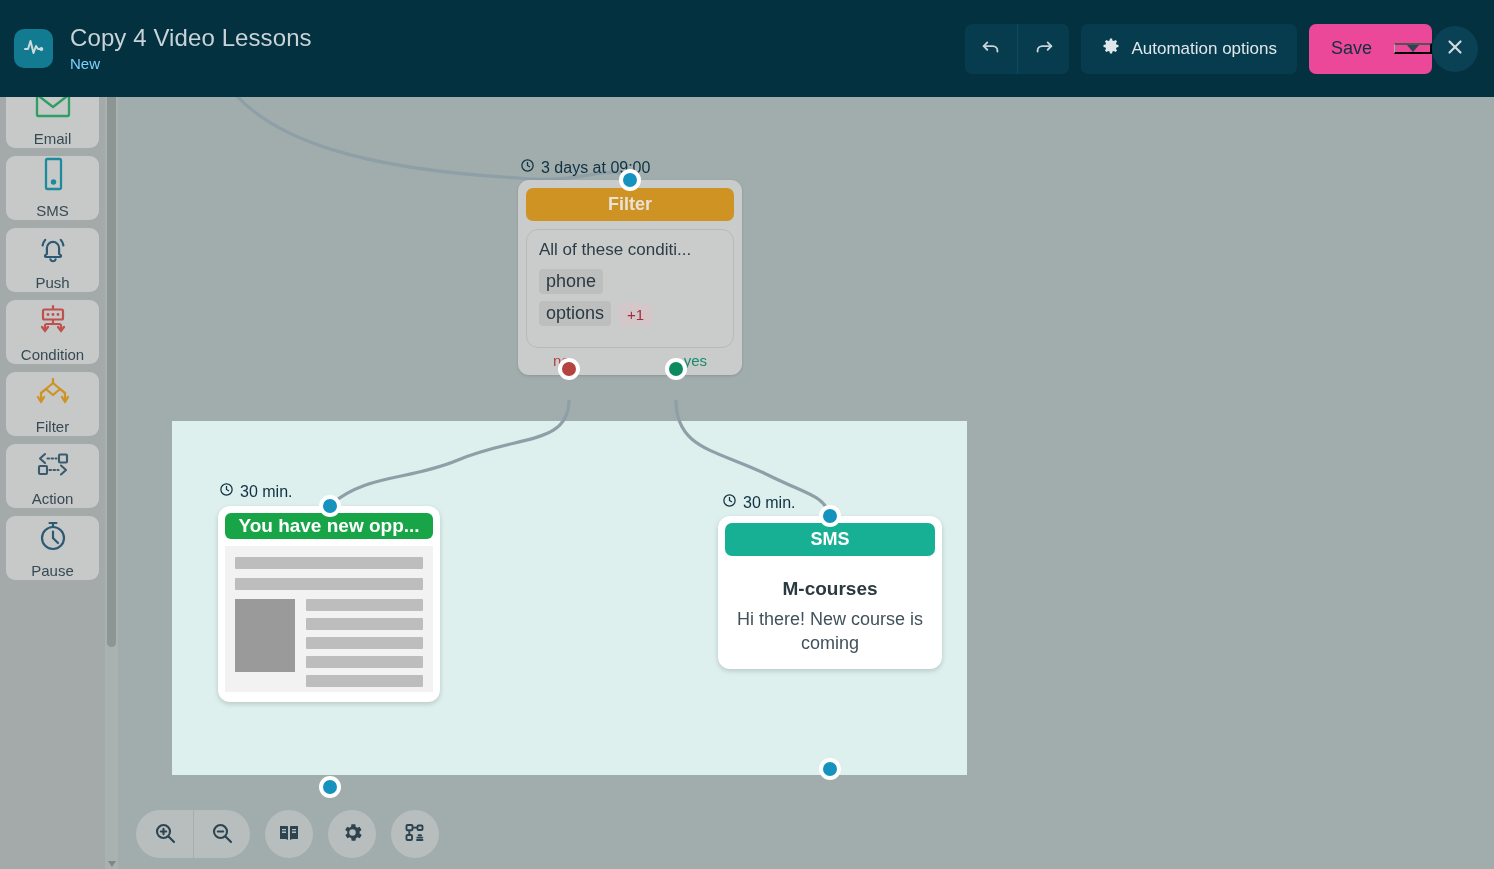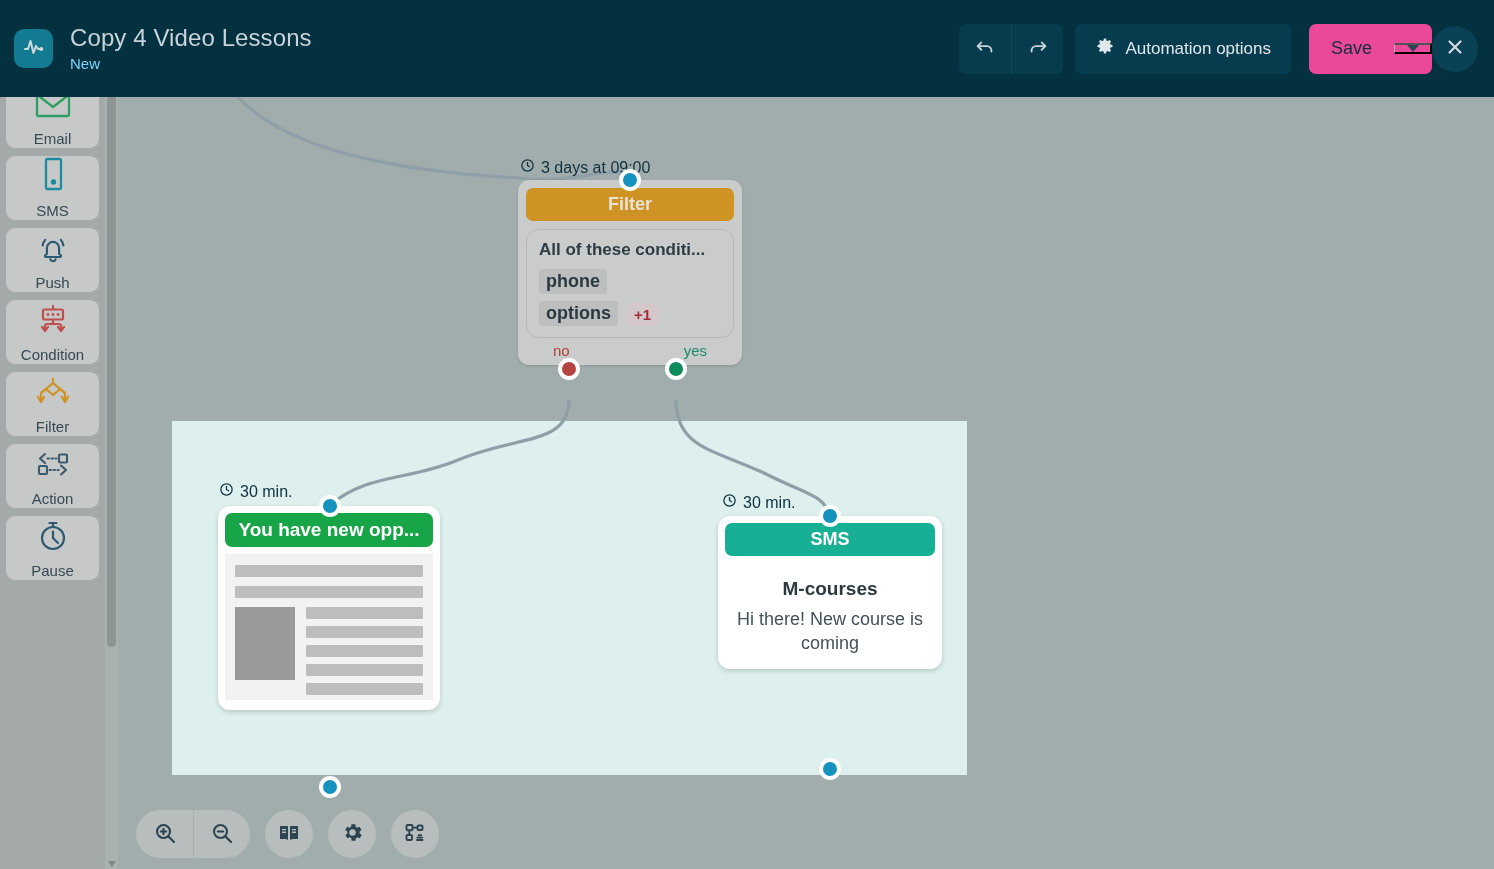--- a/index.html
+++ b/index.html
@@ -42,21 +42,21 @@
     height: 50px; min-width: 52px;
     display: flex; align-items: center; justify-content: center;
     color: #c9d4d9; background: transparent; border: none; cursor: pointer;
   }
   .hbtn + .hbtn { border-left: 1px solid #0d4a5e; }
   .auto-btn {
     display: flex; align-items: center; gap: 10px;
     height: 50px; padding: 0 20px;
     background: #073c4f; border: none; border-radius: 7px;
     color: #dfe7ea; font-size: 17px; font-family: "Liberation Sans", sans-serif;
-    cursor: pointer; margin-right: 18px;
+    cursor: pointer; margin-right: 12px;
   }
   .save-group {
     display: flex; align-items: center;
     background: #ec4899; border-radius: 7px; height: 50px; overflow: hidden;
     margin-right: 0;
   }
   .save-btn {
     padding: 0 22px; display: flex; align-items: center;
     color: #10303d; font-size: 18px; background: transparent; border: none;
     font-family: "Liberation Sans", sans-serif; cursor: pointer;
@@ -138,22 +138,21 @@
     width: 224px; border-radius: 11px; background: #c9cccb;
     padding: 8px 8px 6px; box-shadow: 0 1px 3px rgba(0,0,0,.13);
   }
   .node-head {
     height: 33px; border-radius: 7px; display: flex; align-items: center;
     justify-content: center; font-size: 18px; font-weight: bold; color: #ffffff;
   }
   .head-filter { background: #cf9324; color: #e9e2d6; }
   .filter-body {
     margin-top: 8px; border: 1px solid #b7bab9; border-radius: 12px;
-    padding: 10px 12px 4px;
-    font-weight: bold;
+    padding: 10px 12px 14px;
   }
   .cond-title { font-size: 17px; color: #2e3d45; margin-bottom: 9px; }
   .chip-row { display: flex; align-items: flex-end; gap: 8px; margin-bottom: 7px; }
   .chip {
     background: #bcbfbe; border-radius: 4px; padding: 2px 7px;
     font-size: 18px; color: #2b3940;
   }
   .chip-plus {
     background: #d4c7c9; border-radius: 5px; padding: 3px 8px;
     font-size: 15px; color: #a32b3c;
@@ -165,22 +164,22 @@
   .yn-no { color: #b0423f; }
   .yn-yes { color: #1a8a6c; }
   .port-no { background: #b3443f; }
   .port-yes { background: #0e8a5f; }
 
   
   .email-card {
     width: 222px; border-radius: 12px; background: #ffffff;
     padding: 7px 7px 10px; box-shadow: 0 2px 5px rgba(0,0,0,.17);
   }
-  .head-email { background: #18a548; font-size: 19px; height: 34px; color: #ffffff;
-    padding: 0 1px; overflow: hidden; white-space: nowrap; }
+  .head-email { background: #18a548; font-size: 19px; height: 26px; color: #ffffff;
+    padding: 0 1px; overflow: hidden; white-space: nowrap; border-radius: 6px; }
   .skeleton { margin-top: 7px; background: #f2f2f2; padding: 11px 10px 0; height: 146px; overflow: hidden; }
   .sk-bar { background: #bdbdbd; border-radius: 1px; height: 12px; margin-bottom: 9px; }
   .sk-split { display: flex; gap: 11px; }
   .sk-img { width: 60px; height: 73px; background: #9a9a9a; flex: 0 0 auto; }
   .sk-lines { flex: 1 1 auto; }
   .sk-lines .sk-bar { margin-bottom: 7px; }
 
   
   .sms-card {
     width: 224px; border-radius: 12px; background: #ffffff;

